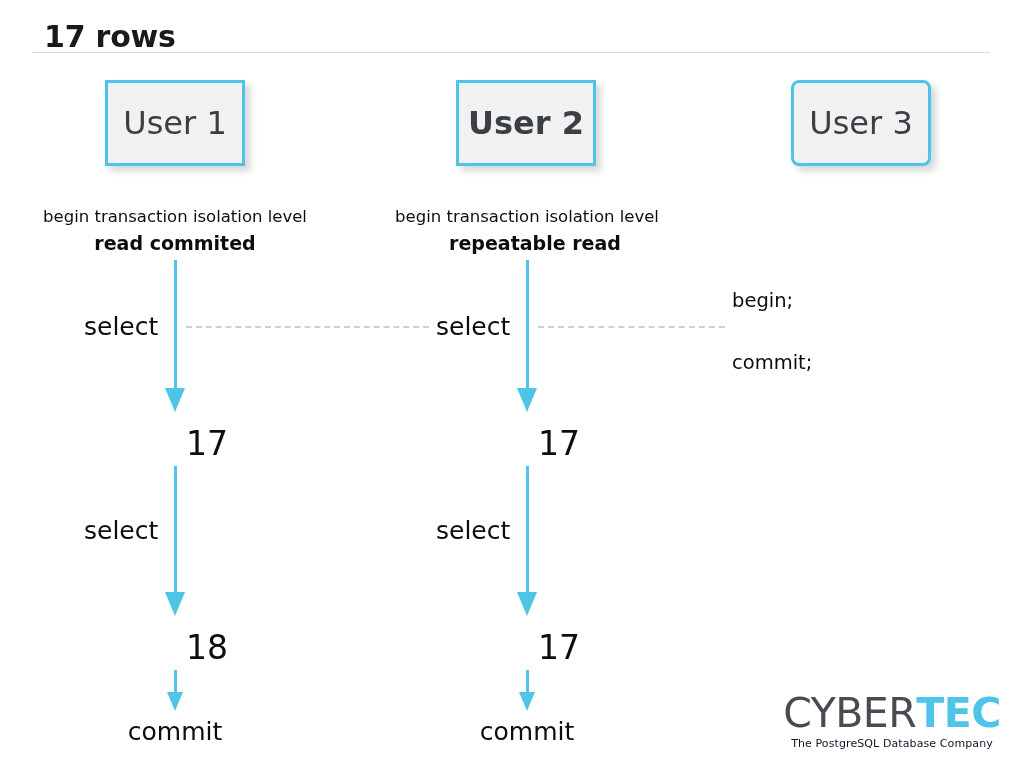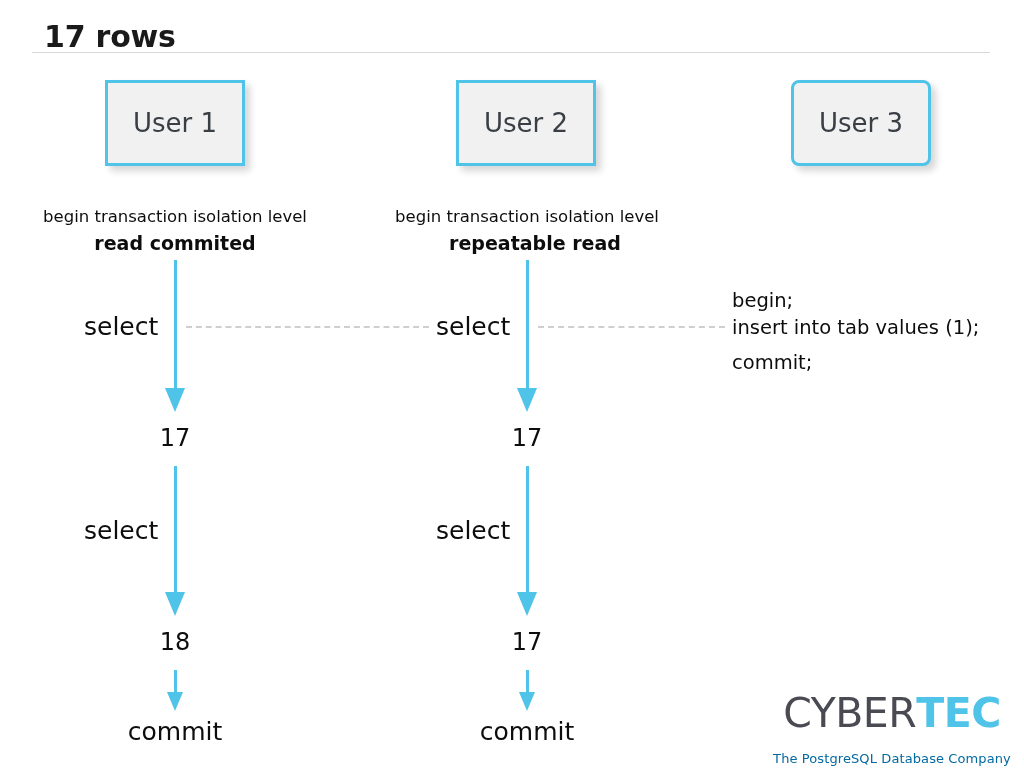--- a/index.html
+++ b/index.html
@@ -47,26 +47,26 @@
     height: 86px;
     box-sizing: border-box;
     background: #f1f1f1;
     border: 3px solid #4FC3E8;
     box-shadow: 5px 5px 7px rgba(0,0,0,0.16);
     display: flex;
     align-items: center;
     justify-content: center;
   }
   .user-box .user-label {
-    font-size: 26px;
+    font-size: 32px;
     color: #3a3f46;
     line-height: 1;
   }
   #user-box-1 { left: 105px; }
-  #user-box-2 { left: 456px; }
+  #user-box-2 { left: 456px; font-weight: bold; }
   #user-box-3 { left: 791px; border-radius: 8px; }
 
   
   .shaft {
     position: absolute;
     width: 3px;
     background: #4FC3E8;
   }
   
   .head {
@@ -94,44 +94,44 @@
   .lbl {
     position: absolute;
     color: #0d0d0d;
     white-space: nowrap;
     line-height: 1.15;
   }
   .lbl.center { transform: translateX(-50%); }
   .iso-line1 { font-size: 16.5px; }
   .iso-line2 { font-size: 19px; font-weight: bold; }
   .op        { font-size: 25px; }
-  .val       { font-size: 24px; }
+  .val       { font-size: 33px; margin-left: 32px; }
   .sql-block { font-size: 19.5px; line-height: 1.38; }
 
   
   #logo {
     position: absolute;
     left: 772px;
     top: 693px;
     width: 240px;
     text-align: center;
   }
   #logo-wordmark {
     font-size: 41px;
     font-weight: bold;
     letter-spacing: -0.5px;
     line-height: 1;
     white-space: nowrap;
   }
   #logo-cyber { color: #4a4a52; font-weight: 400; }
   #logo-tec   { color: #4FC3E8; font-weight: bold; }
   #logo-tagline {
-    font-size: 13px;
-    color: #0369a1;
-    margin-top: 17px;
+    font-size: 11px;
+    color: #0f172a;
+    margin-top: 3px;
     white-space: nowrap;
     letter-spacing: 0.1px;
   }
 </style>
 </head>
 <body>
 
 <div id="canvas">
 
   <div id="slide-title">17 rows</div>
@@ -184,21 +184,20 @@
 
   <div class="shaft" style="left:526px; top:670px; height:25px;"></div>
   <div class="head small" style="left:519px; top:692px;"></div>
 
   <div class="lbl center op" style="left:527px; top:718px;">commit</div>
 
   <div class="dashed" style="left:186px; top:326px; width:243px;"></div>
   <div class="dashed" style="left:538px; top:326px; width:187px;"></div>
 
   <div class="lbl sql-block" style="left:732px; top:288px;">begin;</div>
-  <div class="lbl sql-block" style="left:732px; top:315px;">insert into tab values (1);</div>
   <div class="lbl sql-block" style="left:732px; top:350px;">commit;</div>
 
   <div id="logo">
     <div id="logo-wordmark"><span id="logo-cyber">CYBER</span><span id="logo-tec">TEC</span></div>
     <div id="logo-tagline">The PostgreSQL Database Company</div>
   </div>
 
 </div>
 
 </body></html>

